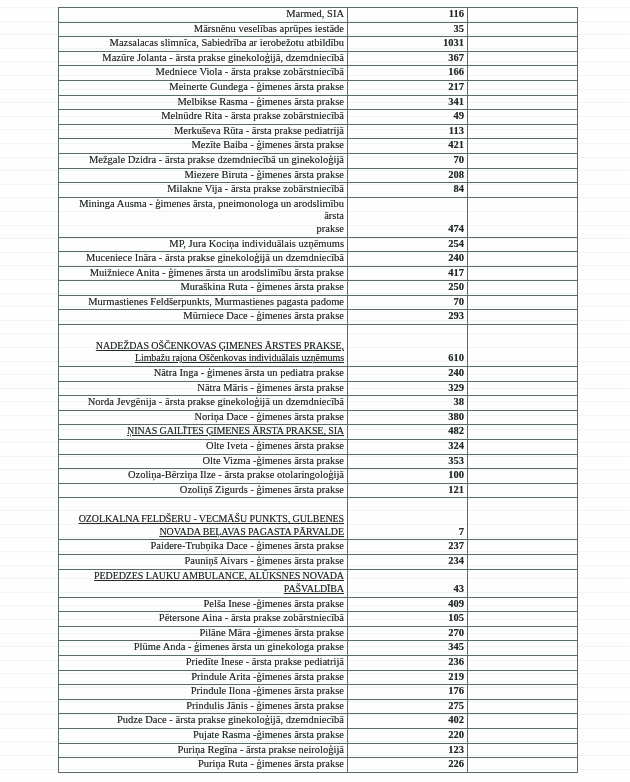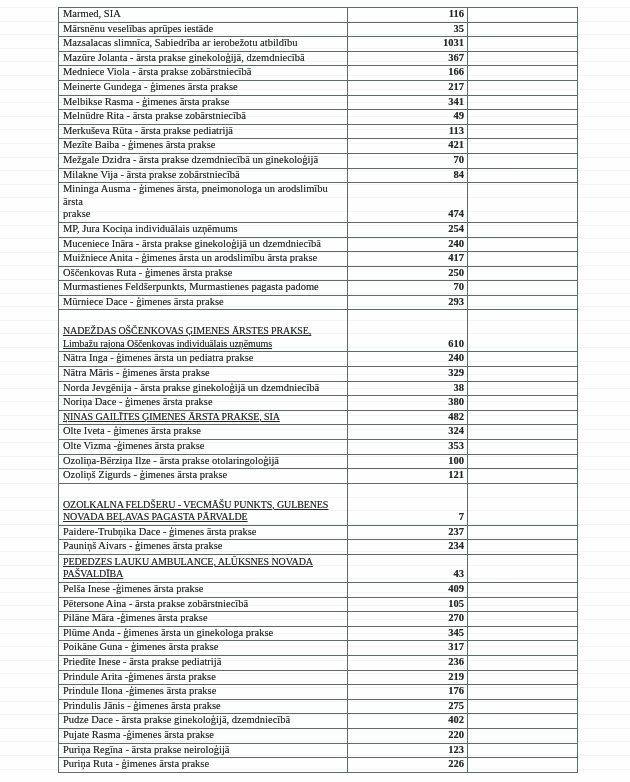--- a/index.html
+++ b/index.html
@@ -27,21 +27,21 @@
   }
   .doc-table td{
     border:1px solid var(--border);
     vertical-align:bottom;
     padding:0 3px 1px 4px;
     color:var(--ink);
     font-size:10.5px;line-height:12.6px;
     text-shadow:0 0 0.5px rgba(40,48,45,0.55);
     overflow:hidden;
   }
-  .c-name .name-text{white-space:pre-line;}
+  .c-name .name-text{white-space:pre-line;text-align:right;}
   tr.caps .c-name{font-size:10px;letter-spacing:-0.1px;text-decoration:underline;}
   .c-value{text-align:right;font-size:10.8px;padding-right:5px;font-weight:bold;}
   tr.tall-2 td{height:26px;}
   tr.tall-3 td{height:40px;}
   tr.norm td{height:12.6px;}
 </style>
 </head>
 <body>
 
 <div class="scan-bands"></div>
@@ -125,20 +125,27 @@
   </tr>
       <tr class="norm">
     <td class="c-name">
           <div class="name-text">Mežgale Dzidra - ārsta prakse dzemdniecībā un ginekoloģijā</div>
         </td>
     <td class="c-value">70</td>
     <td class="c-empty"></td>
   </tr>
       <tr class="norm">
     <td class="c-name">
+          <div class="name-text">Miezere Biruta - ģimenes ārsta prakse</div>
+        </td>
+    <td class="c-value">208</td>
+    <td class="c-empty"></td>
+  </tr>
+      <tr class="norm">
+    <td class="c-name">
           <div class="name-text">Milakne Vija - ārsta prakse zobārstniecībā</div>
         </td>
     <td class="c-value">84</td>
     <td class="c-empty"></td>
   </tr>
       <tr class="tall-2">
     <td class="c-name">
           <div class="name-text">Mininga Ausma - ģimenes ārsta, pneimonologa un arodslimību ārsta
 prakse</div>
         </td>
@@ -161,21 +168,21 @@
   </tr>
       <tr class="norm">
     <td class="c-name">
           <div class="name-text">Muižniece Anita - ģimenes ārsta un arodslimību ārsta prakse</div>
         </td>
     <td class="c-value">417</td>
     <td class="c-empty"></td>
   </tr>
       <tr class="norm">
     <td class="c-name">
-          <div class="name-text">Oščenkovas Ruta - ģimenes ārsta prakse</div>
+          <div class="name-text">Muraškina Ruta - ģimenes ārsta prakse</div>
         </td>
     <td class="c-value">250</td>
     <td class="c-empty"></td>
   </tr>
       <tr class="norm">
     <td class="c-name">
           <div class="name-text">Murmastienes Feldšerpunkts, Murmastienes pagasta padome</div>
         </td>
     <td class="c-value">70</td>
     <td class="c-empty"></td>
@@ -307,27 +314,20 @@
           <div class="name-text">Pilāne Māra -ģimenes ārsta prakse</div>
         </td>
     <td class="c-value">270</td>
     <td class="c-empty"></td>
   </tr>
       <tr class="norm">
     <td class="c-name">
           <div class="name-text">Plūme Anda - ģimenes ārsta un ginekologa prakse</div>
         </td>
     <td class="c-value">345</td>
-    <td class="c-empty"></td>
-  </tr>
-      <tr class="norm">
-    <td class="c-name">
-          <div class="name-text">Poikāne Guna - ģimenes ārsta prakse</div>
-        </td>
-    <td class="c-value">317</td>
     <td class="c-empty"></td>
   </tr>
       <tr class="norm">
     <td class="c-name">
           <div class="name-text">Priedīte Inese - ārsta prakse pediatrijā</div>
         </td>
     <td class="c-value">236</td>
     <td class="c-empty"></td>
   </tr>
       <tr class="norm">

